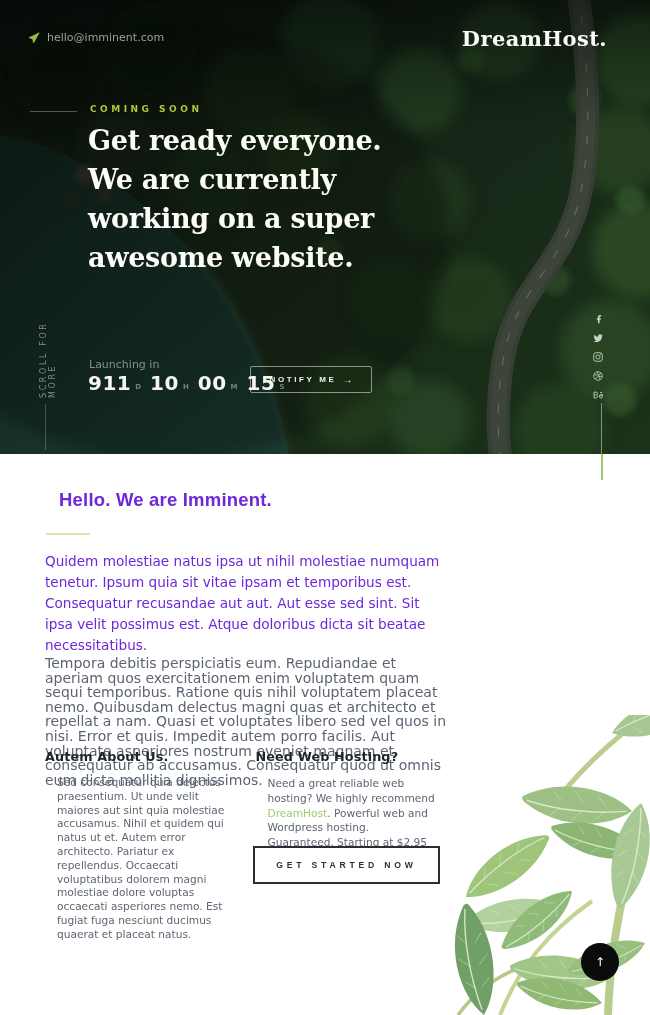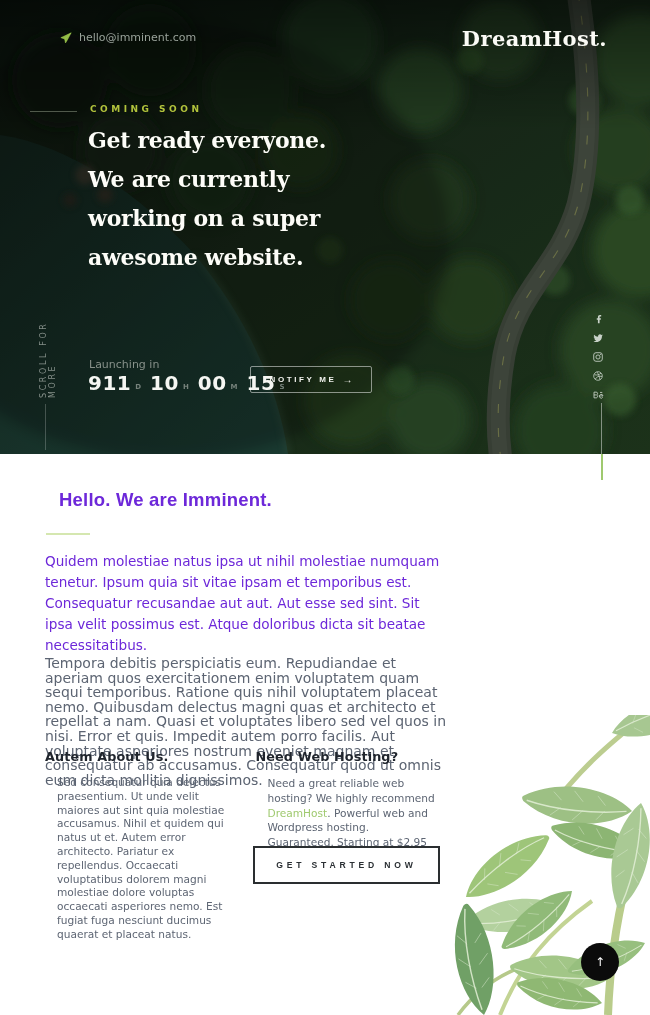--- a/index.html
+++ b/index.html
@@ -1,30 +1,30 @@
 <!DOCTYPE html>
 <html><head>
 <meta charset="utf-8">
 <style>
   html,body{margin:0;padding:0;background:#e8e8e8;}
   .page{position:relative;width:650px;height:1015px;background:#ffffff;overflow:hidden;
         font-family:"DejaVu Sans","Liberation Sans",sans-serif;}
   
   .hero{position:absolute;left:0;top:0;width:650px;height:454px;overflow:hidden;background:#16261a;}
   .hero svg.bg{position:absolute;left:0;top:0;}
-  .hero-email{position:absolute;left:60px;top:31px;display:flex;align-items:center;gap:7px;
+  .hero-email{position:absolute;left:28px;top:31px;display:flex;align-items:center;gap:7px;
               color:#99a29a;font-size:11px;text-decoration:none;z-index:4;}
   .hero-logo{position:absolute;right:43px;top:26px;color:#fbfbf6;font-size:21px;font-weight:bold;
              font-family:"DejaVu Serif","Liberation Serif",serif;letter-spacing:.4px;z-index:4;text-decoration:none;}
   .eyebrow-line{position:absolute;left:30px;top:111px;width:47px;height:1px;background:rgba(215,226,200,.35);z-index:4;}
   .eyebrow{position:absolute;left:90px;top:104px;font-size:9px;font-weight:bold;letter-spacing:3.5px;
            color:#b2c33c;z-index:4;}
   .headline{position:absolute;left:88px;top:121px;margin:0;z-index:4;color:#fdfdf8;
             font-family:"DejaVu Serif","Liberation Serif",serif;font-weight:bold;
-            font-size:22px;line-height:39px;letter-spacing:-.3px;}
+            font-size:27px;line-height:39px;letter-spacing:-.3px;}
   .headline span{display:block;}
   .launch-label{position:absolute;left:89px;top:358px;font-size:11px;color:#87918a;z-index:4;}
   .countdown{position:absolute;left:88px;top:372px;display:flex;align-items:flex-end;z-index:4;}
   .cd-value{font-size:20px;font-weight:bold;color:#f5f6f2;letter-spacing:.5px;line-height:22px;}
   .cd-unit{font-size:7px;font-weight:bold;color:#76827b;margin:0 8px 3px 4px;letter-spacing:1px;}
   .notify-btn{position:absolute;left:250px;top:366px;width:122px;height:27px;box-sizing:border-box;
               border:1px solid rgba(255,255,255,.5);border-radius:2px;background:transparent;
               display:flex;align-items:center;justify-content:center;gap:6px;z-index:4;cursor:pointer;}
   .notify-btn .lbl{font-size:8px;font-weight:bold;letter-spacing:2.6px;color:#f2f3ee;}
   .notify-btn .arr{font-size:10px;color:#f2f3ee;line-height:1;}

